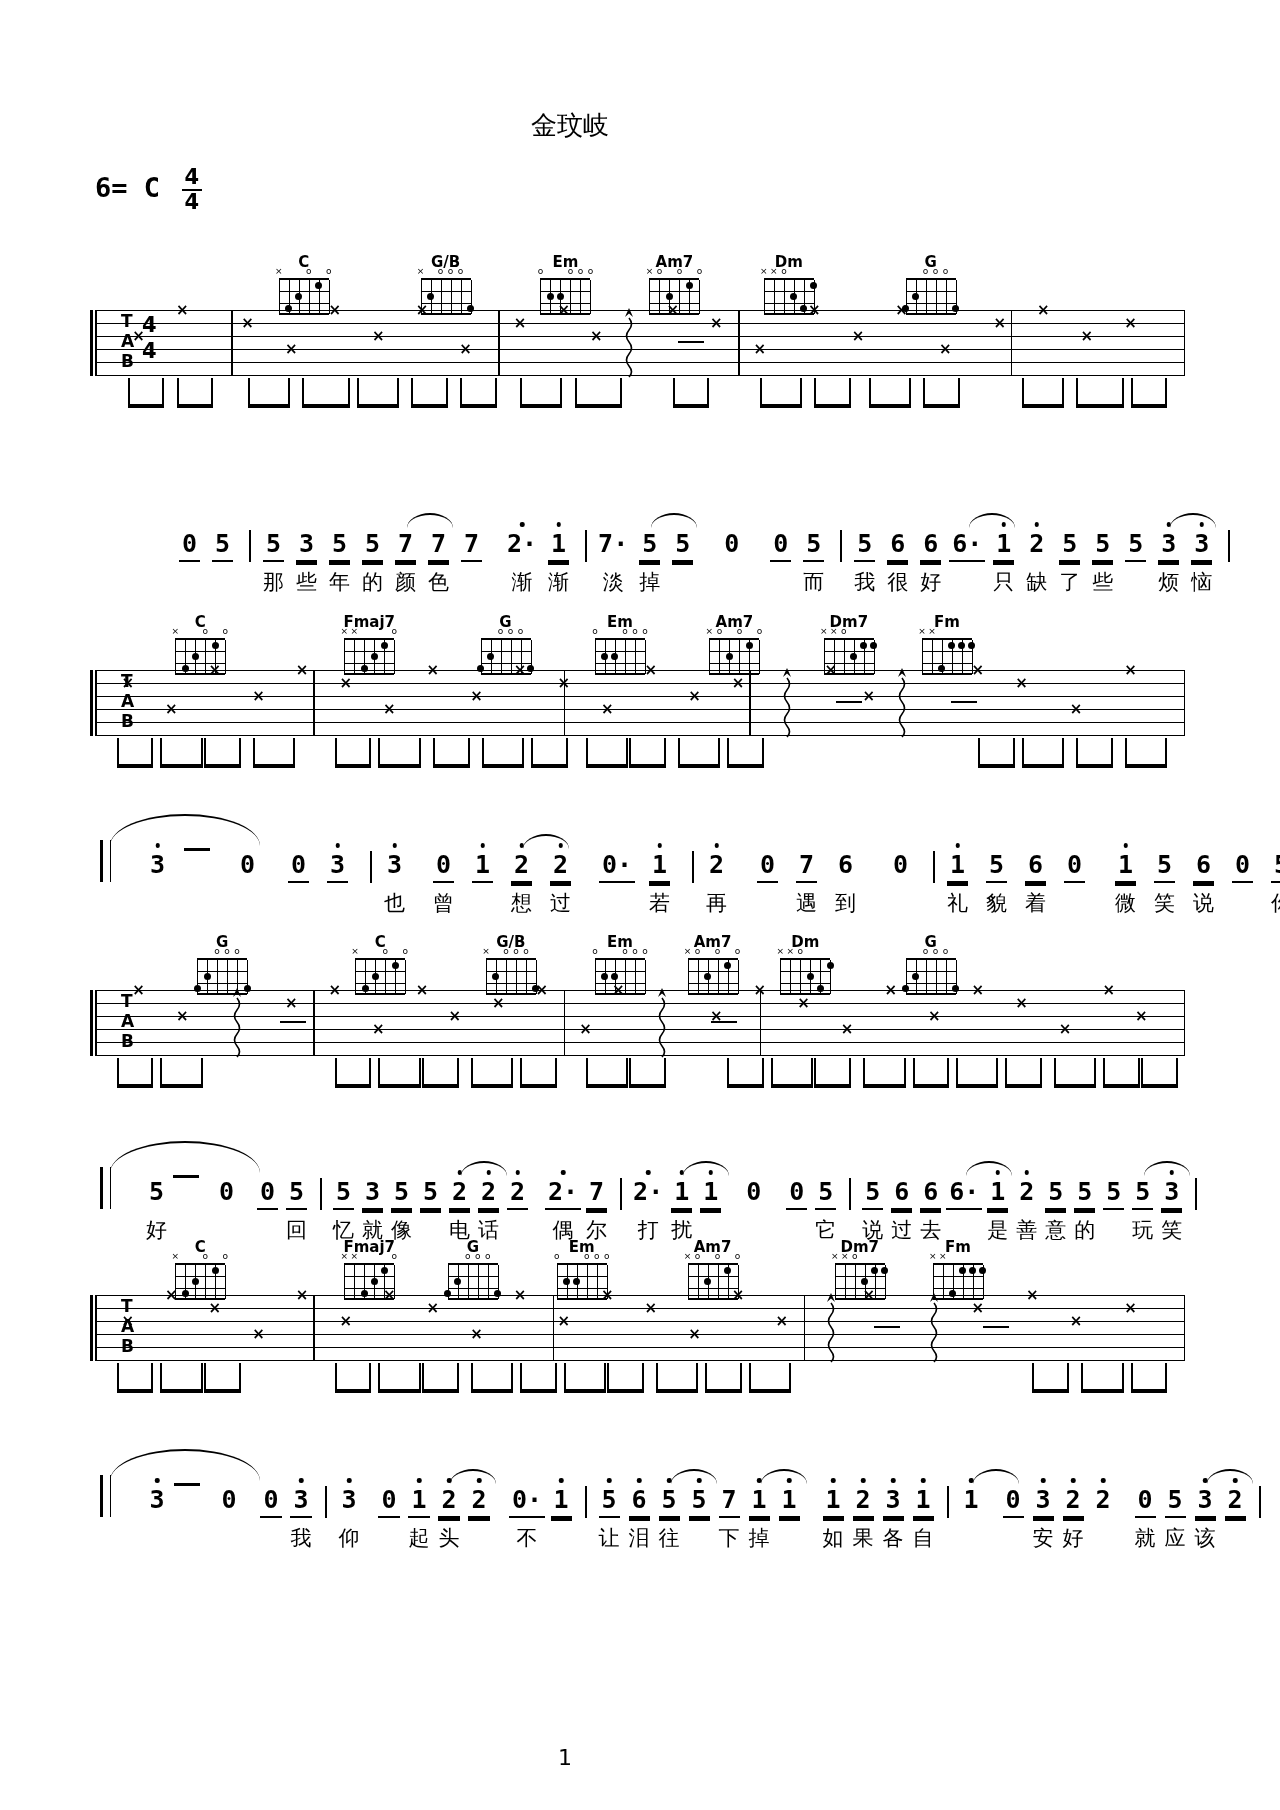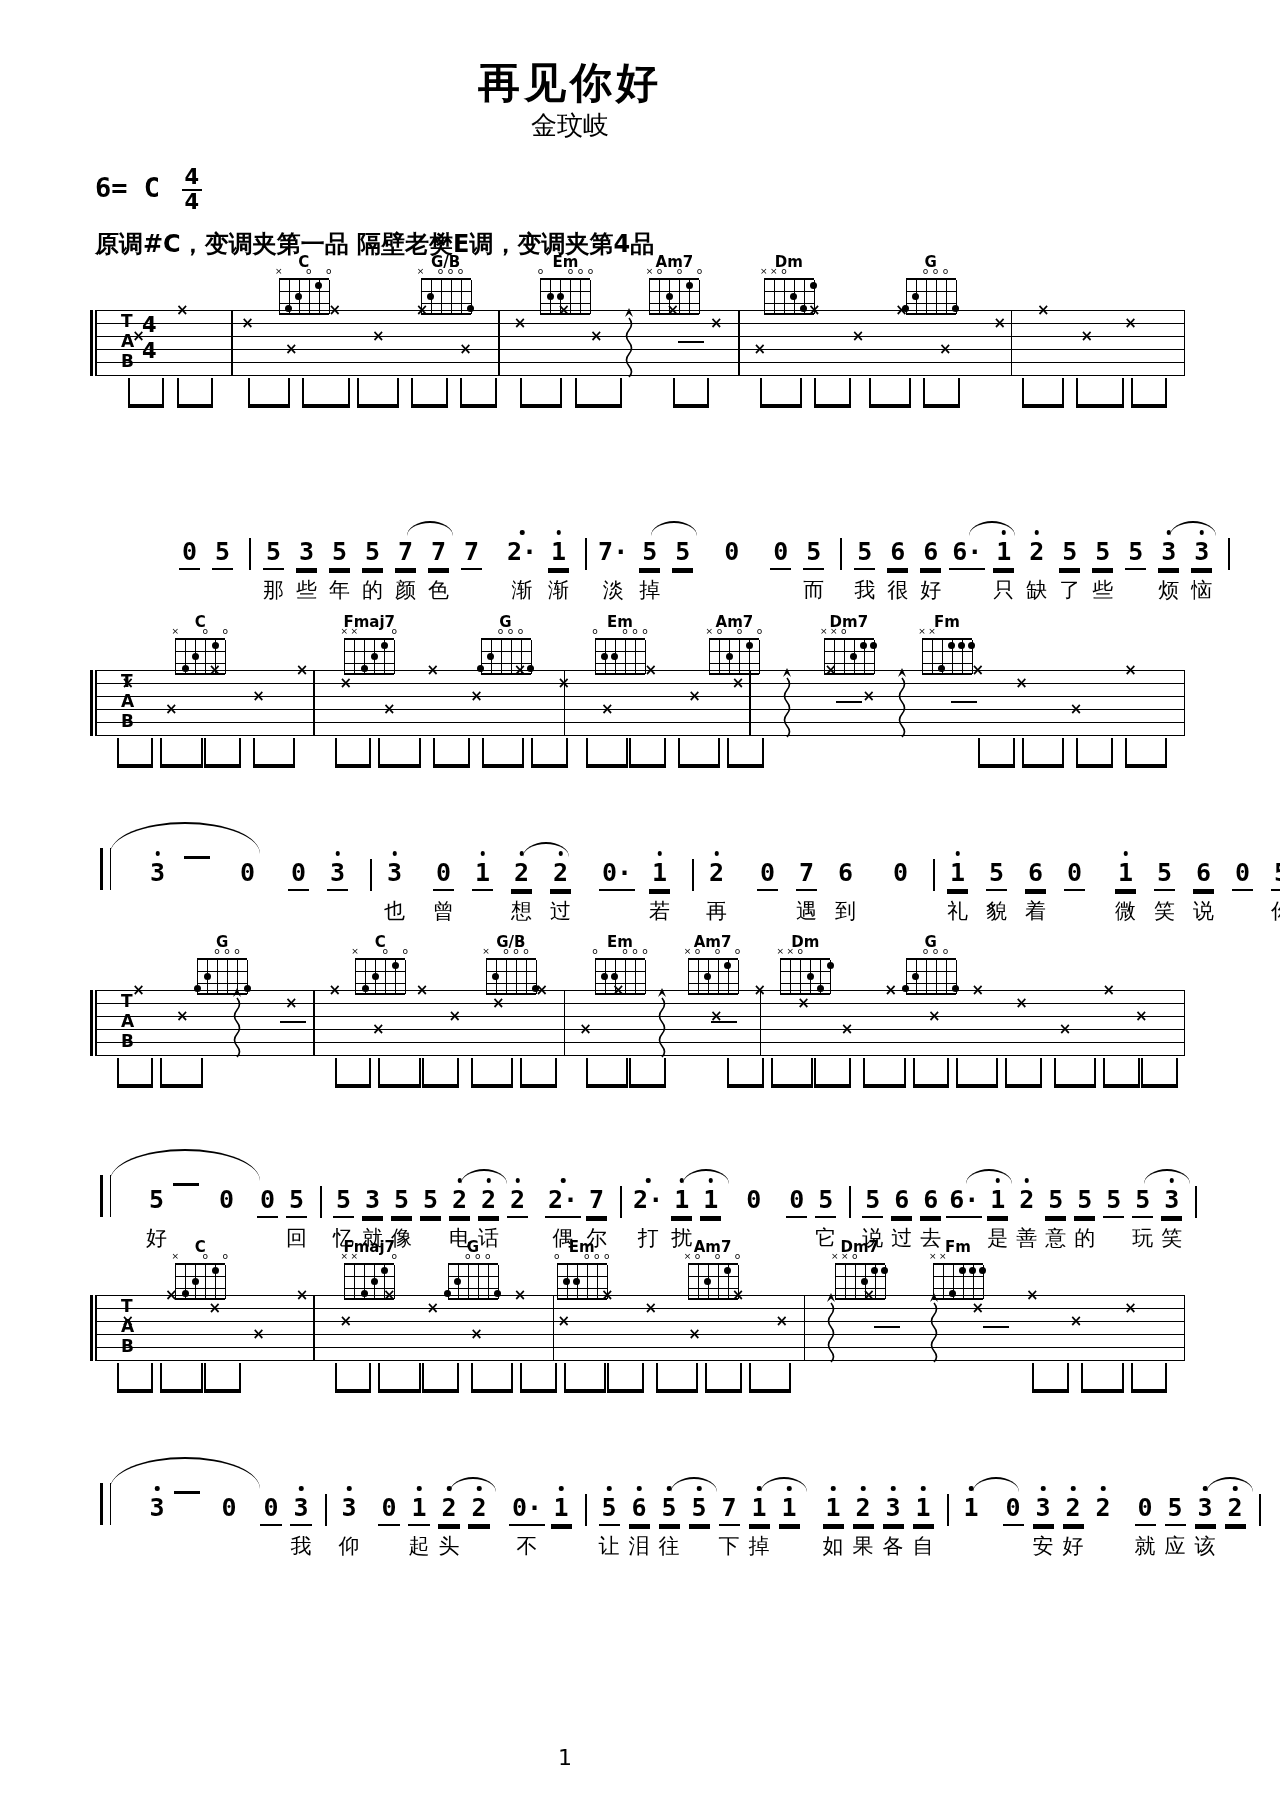--- a/index.html
+++ b/index.html
@@ -44,21 +44,21 @@
   .clef{position:absolute;left:26px;font-size:17px;font-weight:bold;line-height:1;}
   .ts{position:absolute;left:47px;font-size:21px;font-weight:bold;line-height:1;}
   .xm{position:absolute;font-size:15px;font-weight:bold;transform:translate(-50%,-50%);}
   .stdash{position:absolute;top:31px;width:26px;border-top:2.5px solid #000;}
   .squig{position:absolute;top:-3px;width:12px;height:72px;transform:translateX(-50%);}
   
   .beamrow{position:absolute;left:0;top:121px;width:1090px;height:46px;}
   .beam{position:absolute;top:2px;height:26px;border-left:2.5px solid #000;
         border-right:2.5px solid #000;border-bottom:4px solid #000;}
   
-  .jianpu{position:absolute;left:5px;top:232px;width:1085px;height:92px;white-space:nowrap;margin-top:8px;}
+  .jianpu{position:absolute;left:5px;top:232px;width:1085px;height:92px;white-space:nowrap;}
   .system:nth-of-type(1) .jianpu{left:80px;top:272px;}
   .system:nth-of-type(2) .jianpu{top:225px;}
   .system:nth-of-type(4) .jianpu{top:235px;}
   .mbar{display:inline-block;width:7px;height:42px;border-left:3px solid #000;
         border-right:1.5px solid #000;margin-right:32px;vertical-align:bottom;margin-bottom:2px;}
   .openarc{position:absolute;left:10px;top:-26px;width:150px;height:30px;
            border-top:2.5px solid #000;border-radius:50% 50% 0 0/100% 100% 0 0;}
   .tok{position:relative;display:inline-block;min-width:29px;height:36px;margin-right:4px;
        text-align:center;vertical-align:bottom;}
   .system:nth-of-type(2) .tok{margin-right:10px;}
@@ -75,30 +75,28 @@
   .ly{position:absolute;top:44px;left:50%;transform:translateX(-50%);
       font-size:21px;line-height:22px;white-space:nowrap;}
   .dashline{display:inline-block;width:26px;height:3px;background:#000;margin-bottom:13px;}
   .tokbar{display:inline-block;width:2px;height:32px;background:#000;margin:0 8px 1px 8px;
           vertical-align:bottom;}
 </style>
 </head>
 <body>
 
 <div id="page">
-  <div class="title">再见你好</div>
   <div class="artist">金玟岐</div>
   <div class="keyline">
     <span class="keytxt">6= C</span>
     <span class="frac">
       <span class="ft">4</span>
       <span class="fb">4</span>
     </span>
   </div>
-  <div class="capoline">原调#C，变调夹第一品  隔壁老樊E调，变调夹第4品</div>
   <div id="score">
       <div class="system">
         <div class="chord" style="left: 16.5%;">
           <div class="clabel">C</div>
           <div class="cmark">
             <span style="left: 0px;">×</span>
             <span style="left: 30px;">o</span>
             <span style="left: 50px;">o</span>
           </div>
           <div class="cgrid">

